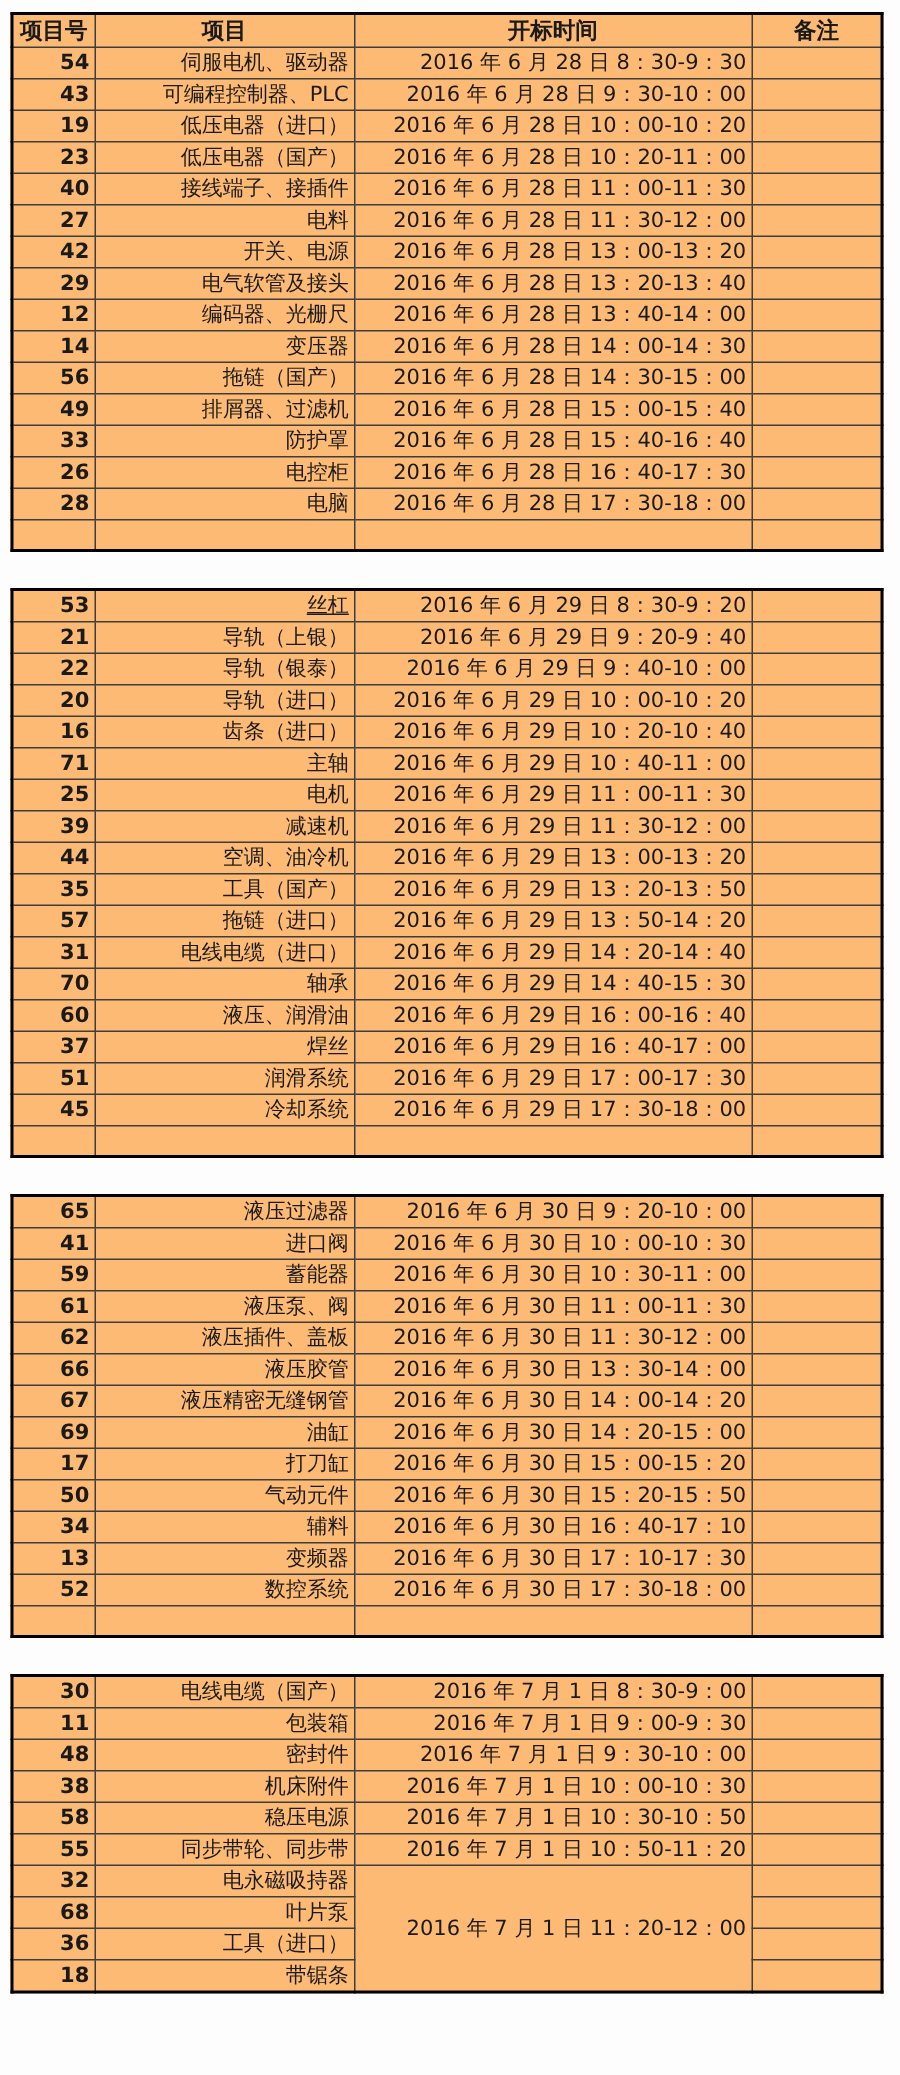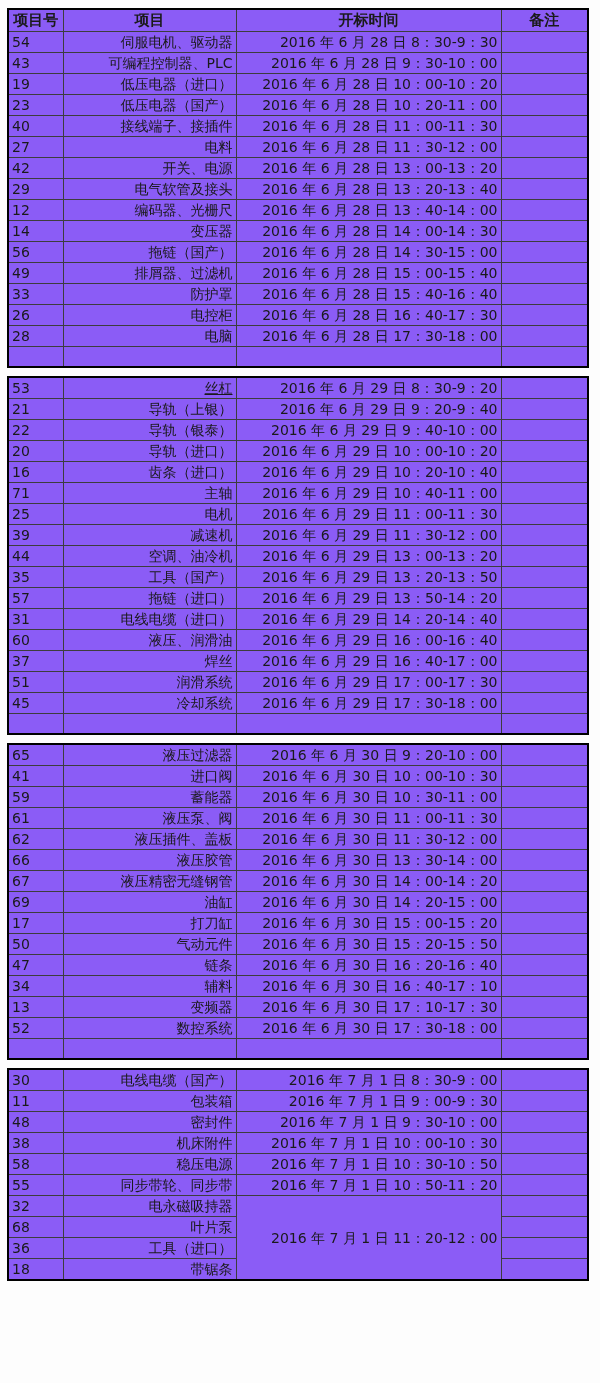--- a/index.html
+++ b/index.html
@@ -10,23 +10,23 @@
     font-family: "DejaVu Sans", sans-serif;
     color: #1a1a1a;
   }
   .doc {
     padding: 8px 13px 10px 7px;
   }
   table.sched {
     border-collapse: collapse;
     table-layout: fixed;
     width: 580px;
-    margin: 0 0 8px 0;
+    margin: 0 0 24px 0;
     border: 2px solid #000;
-    background: #8b5cf6;
+    background: #fdba74;
   }
   table.sched:last-child { margin-bottom: 0; }
   table.sched th,
   table.sched td {
     border: 1px solid #3d3d3d;
     overflow: hidden;
     white-space: nowrap;
     padding: 0 3px;
     vertical-align: middle;
   }
@@ -34,21 +34,21 @@
     height: 21px;
     font-size: 15px;
     font-weight: bold;
     text-align: center;
   }
   table.sched td {
     height: 20px;
     font-size: 14px;
     line-height: 20px;
   }
-  td.no   { text-align: left; font-size: 13px; }
+  td.no   { text-align: right; font-size: 13px; font-weight: bold; }
   td.item { text-align: right; padding-left: 7px; }
   td.time { text-align: right; }
   td.remark { }
   td.u { text-decoration: underline; }
   tr.empty-row td { height: 19px; }
 </style>
 </head>
 <body>
 
 <div class="doc">
@@ -241,20 +241,26 @@
             <td class="time">2016 年 6 月 29 日 13：50-14：20</td>
             <td class="remark"></td>
           </tr>
           <tr>
             <td class="no">31</td>
             <td class="item">电线电缆（进口）</td>
             <td class="time">2016 年 6 月 29 日 14：20-14：40</td>
             <td class="remark"></td>
           </tr>
           <tr>
+            <td class="no">70</td>
+            <td class="item">轴承</td>
+            <td class="time">2016 年 6 月 29 日 14：40-15：30</td>
+            <td class="remark"></td>
+          </tr>
+          <tr>
             <td class="no">60</td>
             <td class="item">液压、润滑油</td>
             <td class="time">2016 年 6 月 29 日 16：00-16：40</td>
             <td class="remark"></td>
           </tr>
           <tr>
             <td class="no">37</td>
             <td class="item">焊丝</td>
             <td class="time">2016 年 6 月 29 日 16：40-17：00</td>
             <td class="remark"></td>
@@ -341,26 +347,20 @@
             <td class="time">2016 年 6 月 30 日 15：00-15：20</td>
             <td class="remark"></td>
           </tr>
           <tr>
             <td class="no">50</td>
             <td class="item">气动元件</td>
             <td class="time">2016 年 6 月 30 日 15：20-15：50</td>
             <td class="remark"></td>
           </tr>
           <tr>
-            <td class="no">47</td>
-            <td class="item">链条</td>
-            <td class="time">2016 年 6 月 30 日 16：20-16：40</td>
-            <td class="remark"></td>
-          </tr>
-          <tr>
             <td class="no">34</td>
             <td class="item">辅料</td>
             <td class="time">2016 年 6 月 30 日 16：40-17：10</td>
             <td class="remark"></td>
           </tr>
           <tr>
             <td class="no">13</td>
             <td class="item">变频器</td>
             <td class="time">2016 年 6 月 30 日 17：10-17：30</td>
             <td class="remark"></td>

